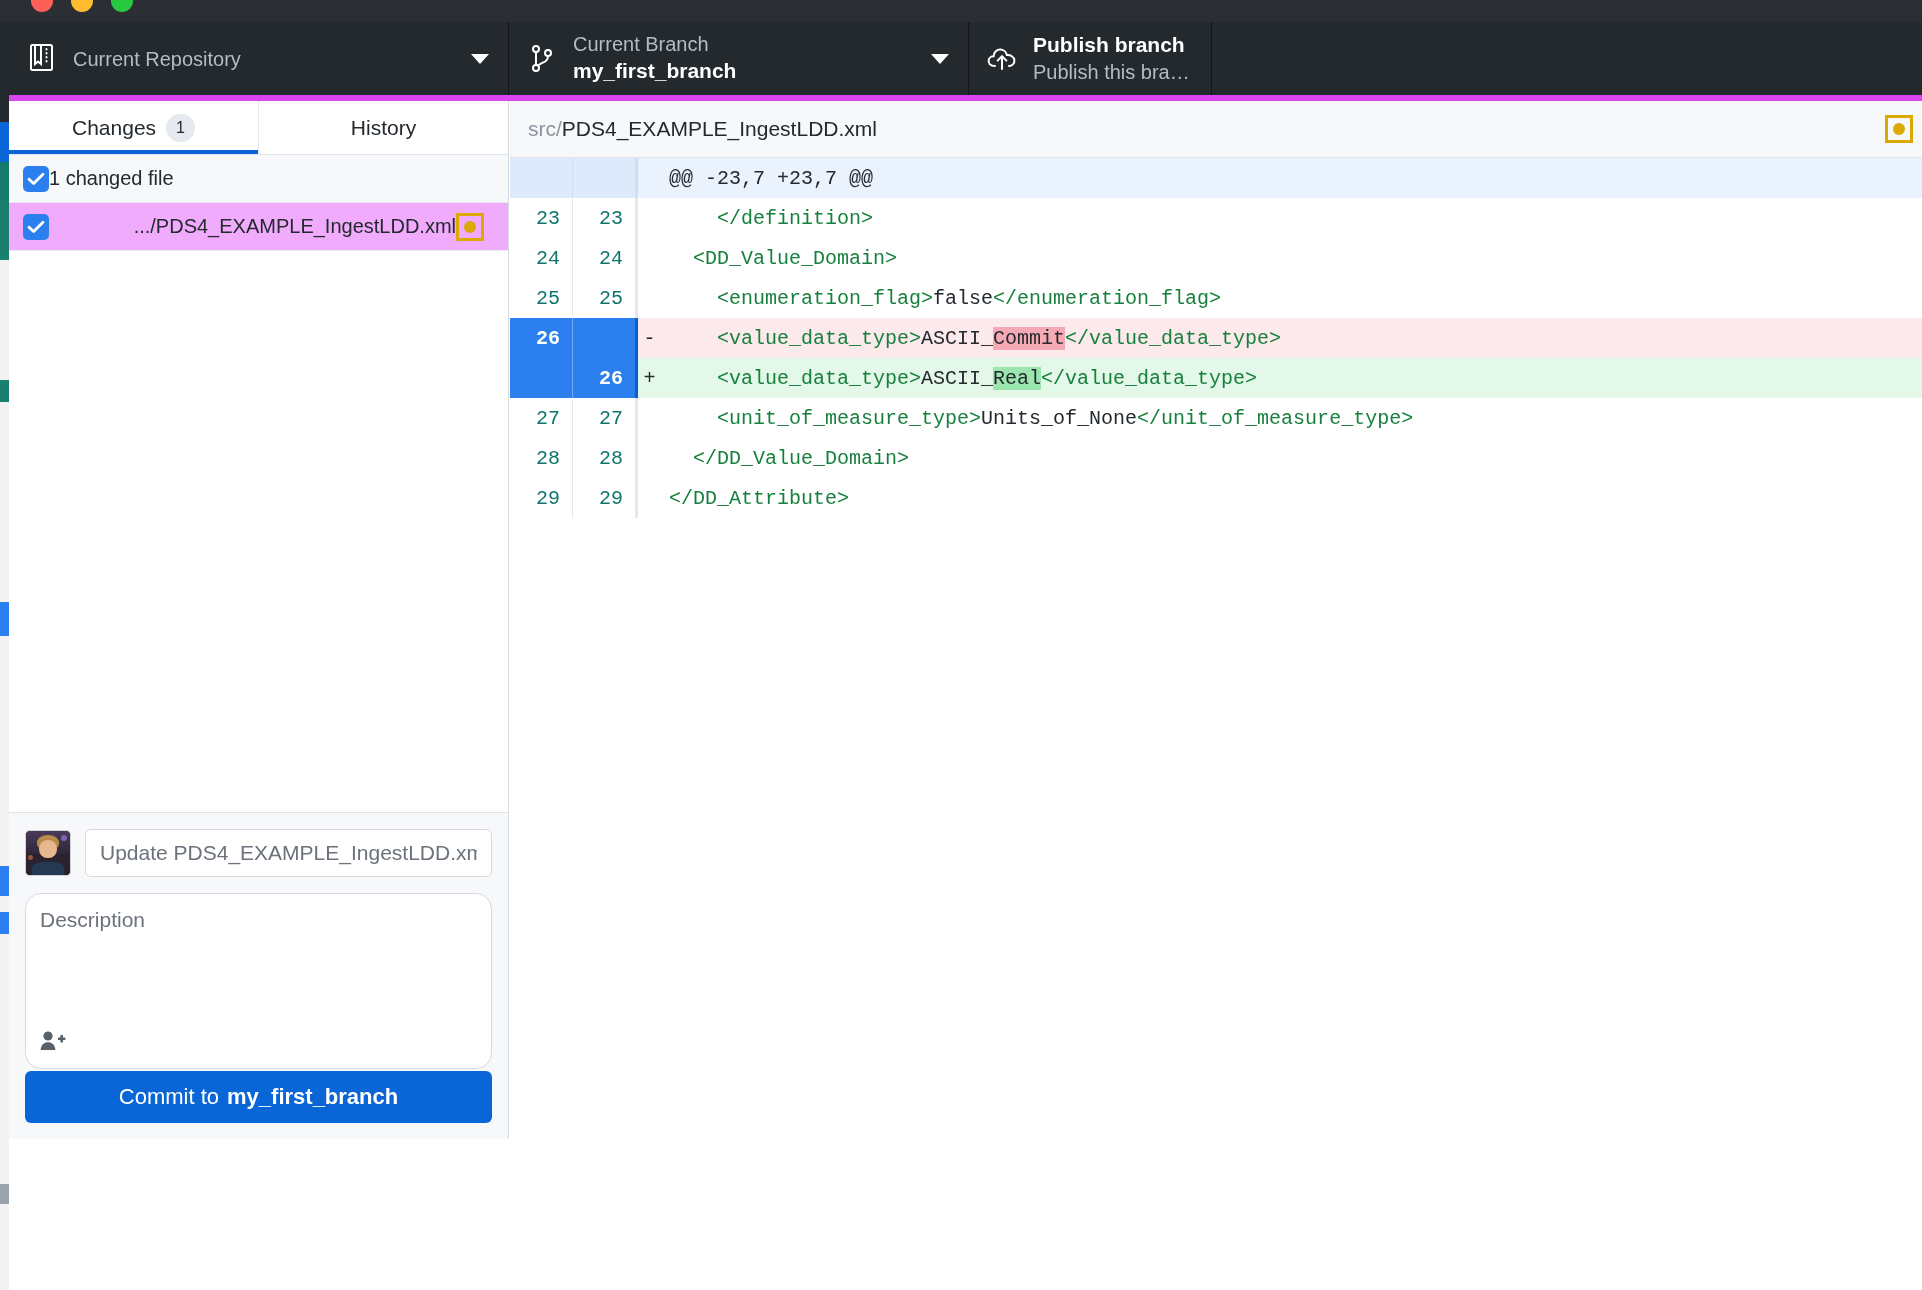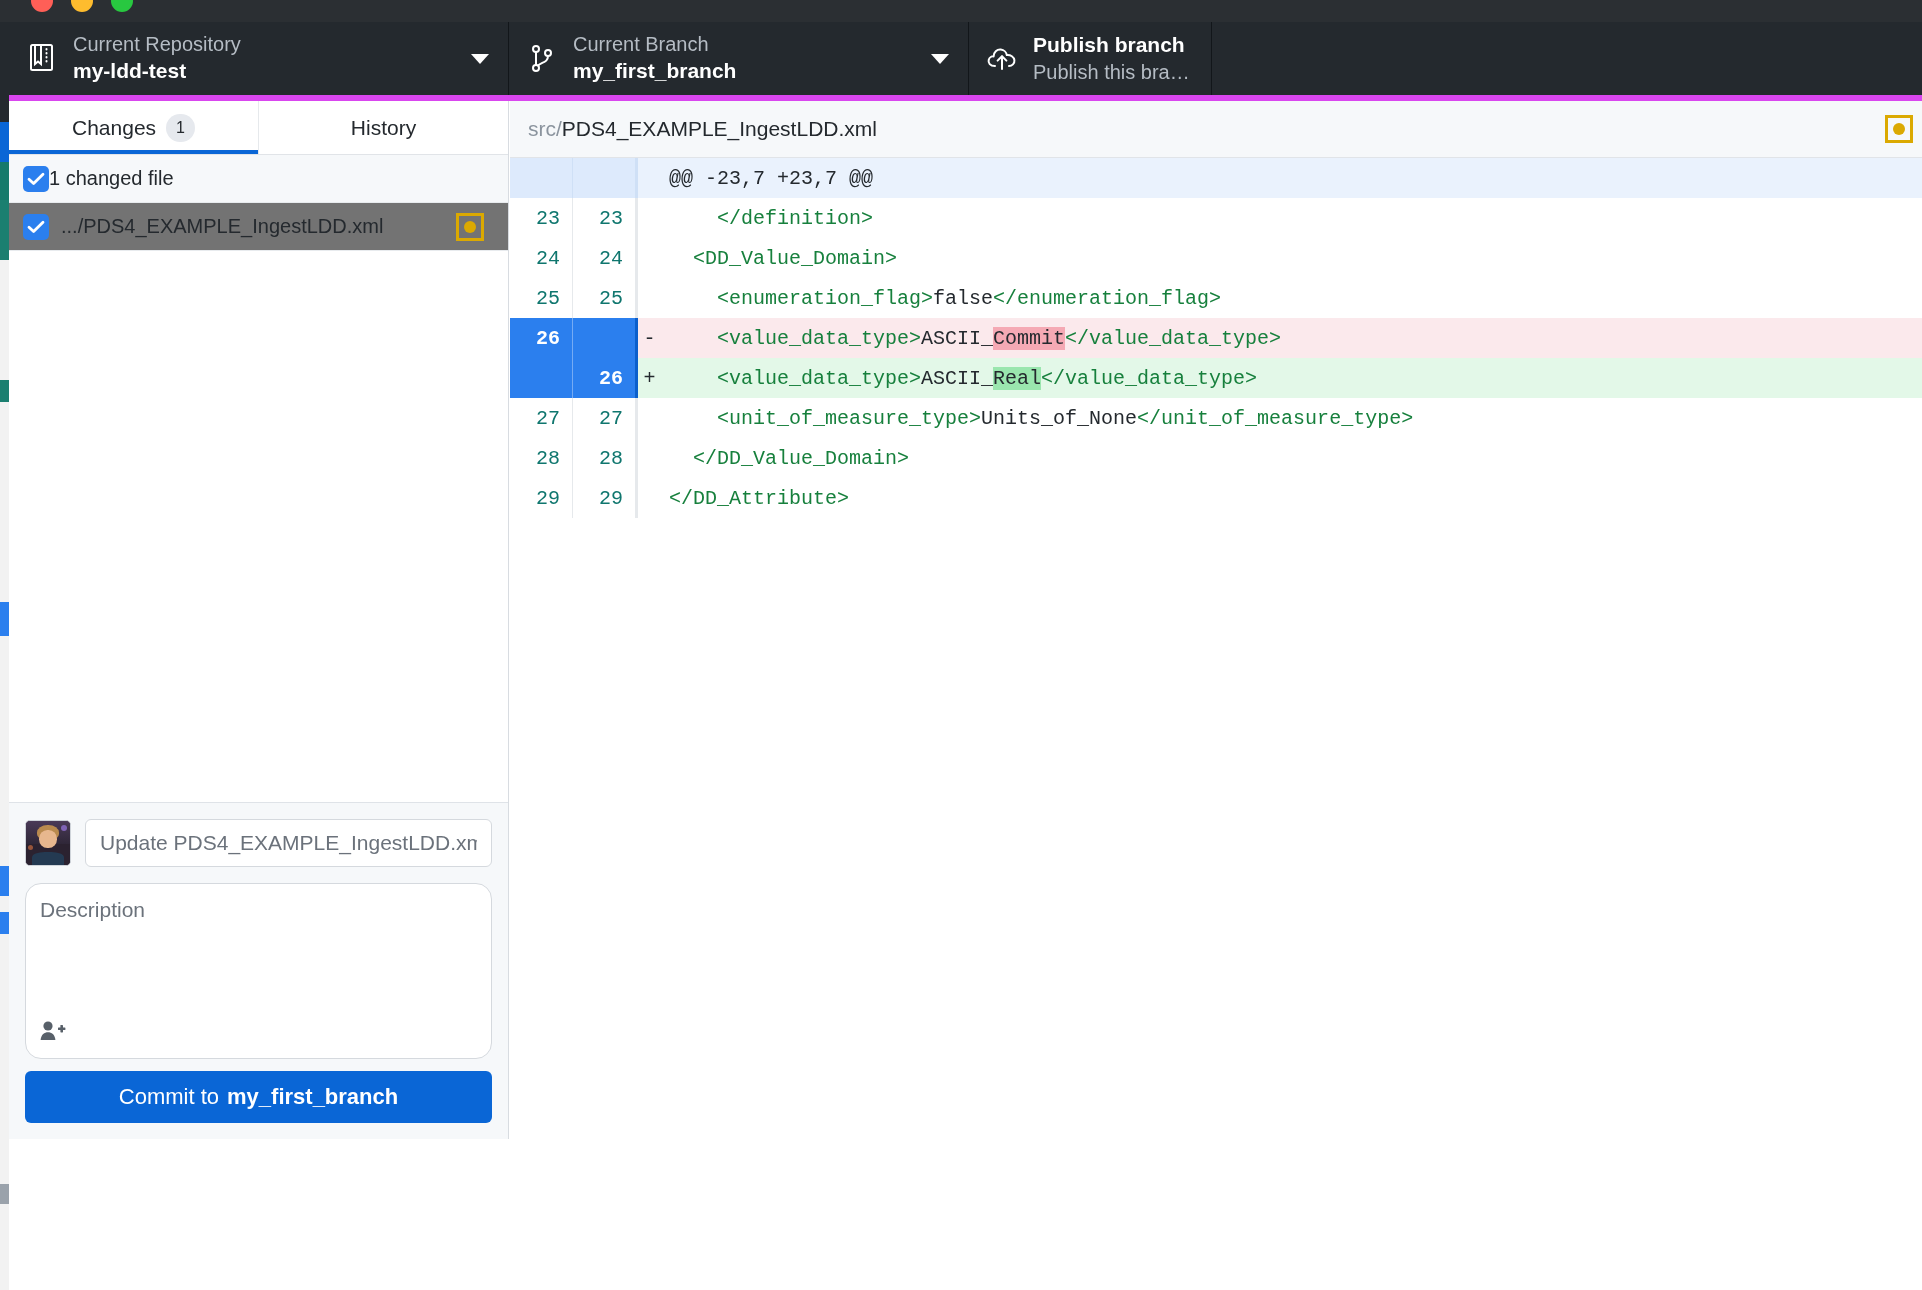--- a/index.html
+++ b/index.html
@@ -97,21 +97,21 @@
     font-size: 16px; line-height: 1; padding: 6px 10px; min-width: 28px; text-align: center;
   }
 
   .file-row {
     display: flex; align-items: center; height: 48px;
     padding: 0 14px; font-size: 20px; color: #24292e;
     border-bottom: 1px solid #e8ebee;
   }
   #changed-summary { background: #f6f8fa; justify-content: flex-start; }
   #changed-summary .label { flex: 1; text-align: left; padding-right: 30px; }
-  #file-item { background: #737373; }
+  #file-item { background: #f0abfc; text-align: right; }
   #file-item .fname { flex: 1; padding-left: 12px; white-space: nowrap; overflow: hidden; text-overflow: ellipsis; }
 
   .cbx {
     width: 26px; height: 26px; flex: 0 0 26px; border-radius: 5px;
     background: #2b7fee; display: flex; align-items: center; justify-content: center;
     cursor: pointer;
   }
   .cbx svg { display: block; }
 
   .status-box {
@@ -149,21 +149,21 @@
   }
 
   #description-box {
     margin-top: 16px; height: 176px; border: 1px solid #d5d9de; border-radius: 16px;
     background: #ffffff; position: relative; padding: 14px;
   }
   #description-box .ph { font-size: 21px; color: #6b727b; }
   #coauthor-icon { position: absolute; left: 14px; bottom: 12px; color: #586069; }
 
   #commit-button {
-    margin-top: 12px; height: 52px; border-radius: 6px; background: #0a66d6;
+    margin-top: 2px; height: 52px; border-radius: 6px; background: #0a66d6;
     display: flex; align-items: center; justify-content: center;
     color: #ffffff; font-size: 22px; cursor: pointer; gap: 8px;
   }
   #commit-button .bold { font-weight: bold; }
 
   
   #right-pane {
     position: absolute; left: 501px; top: 101px; width: 1421px; height: 1189px; background: #ffffff;
   }
   #diff-header {
@@ -257,21 +257,20 @@
           <rect x="2" y="1" width="21" height="25" rx="1.5"></rect>
           <path d="M6 1 V20 L9 17.5 L12 20 V1" fill="none"></path>
           <line x1="17.5" y1="5" x2="17.5" y2="5.6" stroke-linecap="round"></line>
           <line x1="17.5" y1="9" x2="17.5" y2="9.6" stroke-linecap="round"></line>
           <line x1="17.5" y1="13" x2="17.5" y2="13.6" stroke-linecap="round"></line>
           <line x1="17.5" y1="17" x2="17.5" y2="17.6" stroke-linecap="round"></line>
         </svg>
       </div>
       <div class="tb-text">
         <div class="tb-top">Current Repository</div>
-        <div class="tb-bot">my-ldd-test</div>
       </div>
       <div class="tb-caret">
           <div class="caret-tri"></div>
         </div>
     </div>
 
     <div class="tb-section tb-branch">
       <div class="tb-icon">
         <svg width="26" height="30" viewBox="0 0 26 30" fill="none" stroke="#ffffff" stroke-width="2">
           <circle cx="7" cy="5" r="3"></circle>

